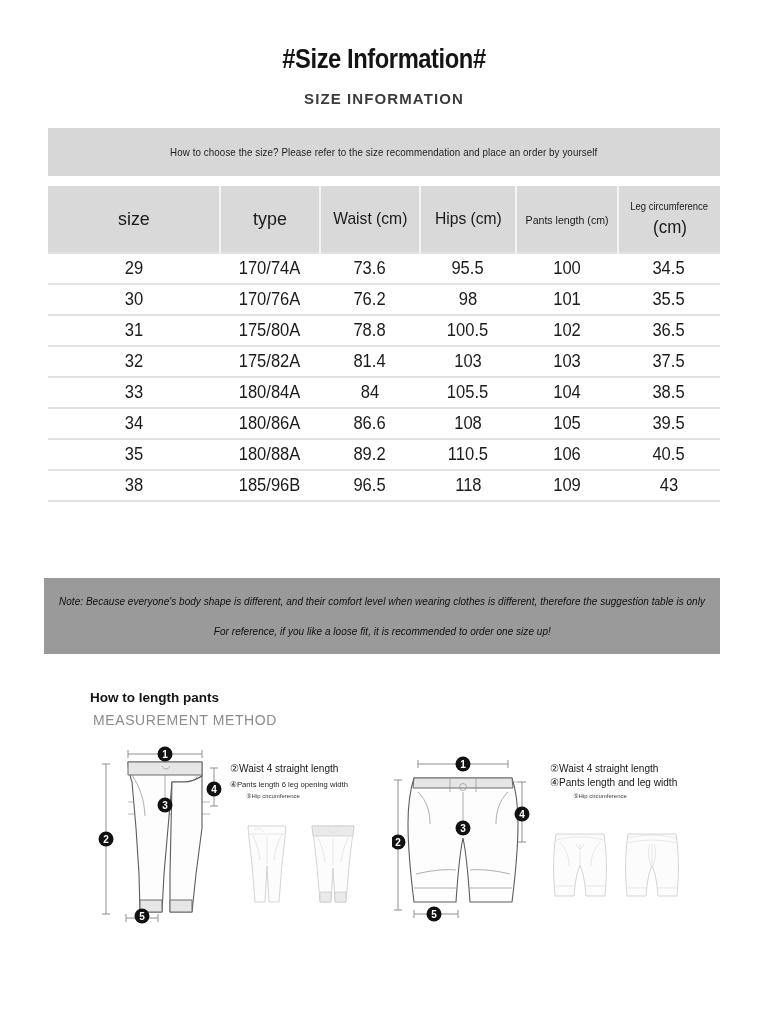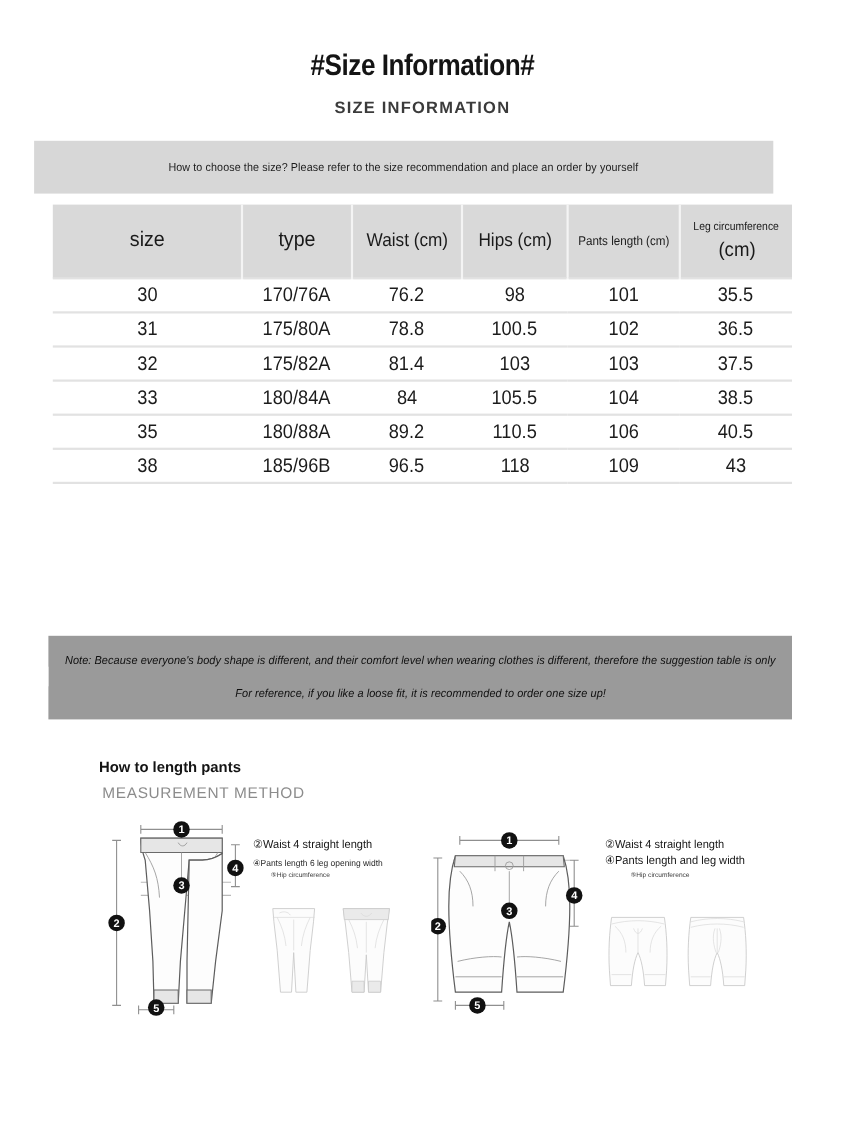--- a/index.html
+++ b/index.html
@@ -17,21 +17,21 @@
     font-family:"Liberation Sans Narrow","Liberation Sans",sans-serif;
     transform:scaleX(.88);transform-origin:center;color:#141414;
   }
   .subtitle{
     position:absolute;left:0;top:90px;width:768px;text-align:center;
     font-size:15px;letter-spacing:1.1px;color:#3b3b3b;font-weight:700;
   }
 
   
   .intro-band{
-    position:absolute;left:31px;top:128px;width:672px;height:48px;
+    position:absolute;left:48px;top:128px;width:672px;height:48px;
     background:#d7d7d7;display:flex;align-items:center;justify-content:center;
   }
   .intro-band span{
     font-size:10.5px;color:#1d1d1d;transform:scaleX(.93);
     font-family:"Liberation Sans Narrow","Liberation Sans",sans-serif;
     letter-spacing:.1px;
   }
 
   
   .tbl{
@@ -181,20 +181,28 @@
         <th>
           <div class="th-stack">
             <span class="l1">Leg circumference</span>
             <span class="l2">(cm)</span>
           </div>
         </th>
       </tr>
     </thead>
     <tbody>
       <tr>
+        <td><span>29</span></td>
+        <td><span>170/74A</span></td>
+        <td><span>73.6</span></td>
+        <td><span>95.5</span></td>
+        <td><span>100</span></td>
+        <td><span>34.5</span></td>
+      </tr>
+      <tr>
         <td><span>30</span></td>
         <td><span>170/76A</span></td>
         <td><span>76.2</span></td>
         <td><span>98</span></td>
         <td><span>101</span></td>
         <td><span>35.5</span></td>
       </tr>
       <tr>
         <td><span>31</span></td>
         <td><span>175/80A</span></td>
@@ -211,20 +219,28 @@
         <td><span>103</span></td>
         <td><span>37.5</span></td>
       </tr>
       <tr>
         <td><span>33</span></td>
         <td><span>180/84A</span></td>
         <td><span>84</span></td>
         <td><span>105.5</span></td>
         <td><span>104</span></td>
         <td><span>38.5</span></td>
+      </tr>
+      <tr>
+        <td><span>34</span></td>
+        <td><span>180/86A</span></td>
+        <td><span>86.6</span></td>
+        <td><span>108</span></td>
+        <td><span>105</span></td>
+        <td><span>39.5</span></td>
       </tr>
       <tr>
         <td><span>35</span></td>
         <td><span>180/88A</span></td>
         <td><span>89.2</span></td>
         <td><span>110.5</span></td>
         <td><span>106</span></td>
         <td><span>40.5</span></td>
       </tr>
       <tr>

